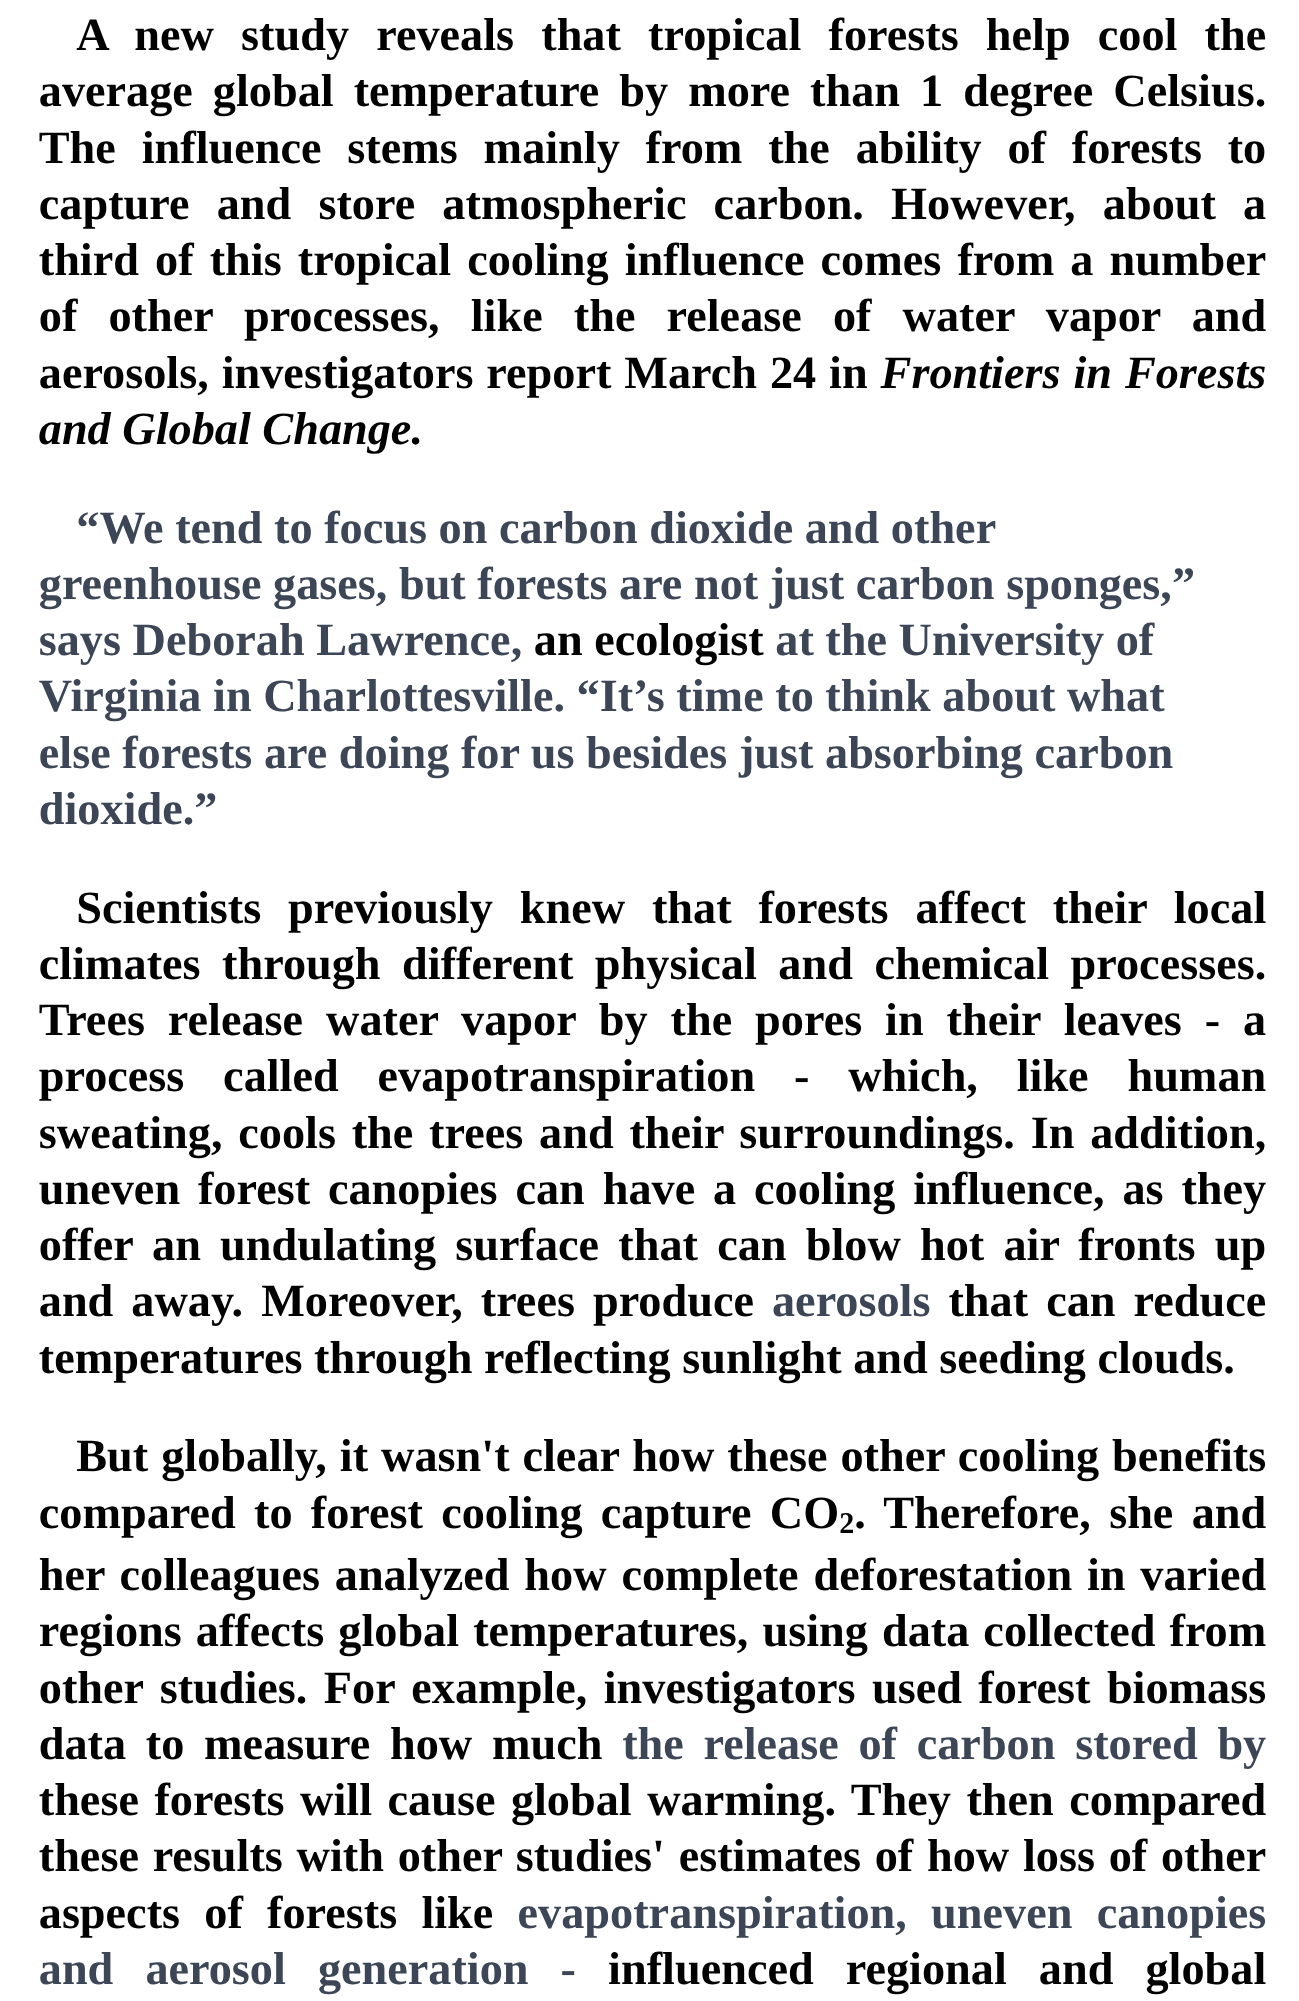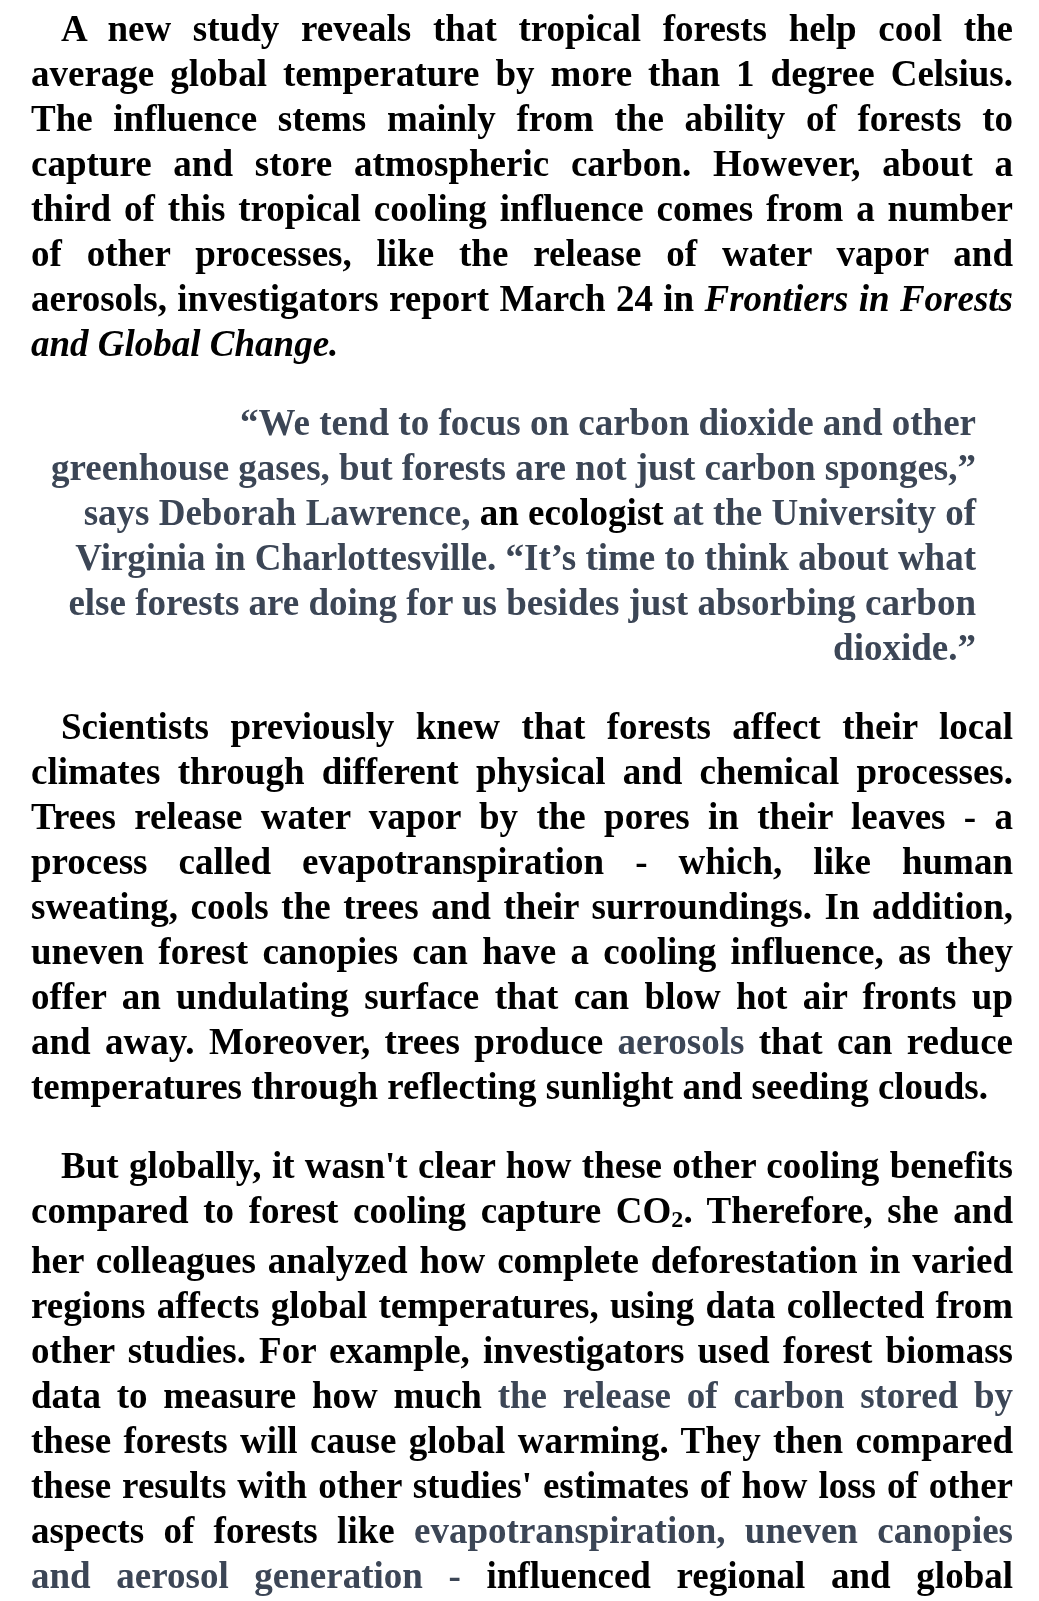--- a/index.html
+++ b/index.html
@@ -30,21 +30,21 @@
     font-size: 37px;
     font-weight: bold;
     line-height: 45px;
     text-indent: 30px;
     color: var(--body-color, #000000);
   }
   .para + .para {
     margin-top: 34px;
   }
   .align-justify { text-align: justify; }
-  .align-left   { text-align: right; }
+  .align-left   { text-align: left; }
   .narrow       { max-width: 945px; }
   .run-normal   { }
   .run-italic   { font-style: italic; }
   .run-muted    { color: var(--muted-color, #3c4656); }
   .run-subscript {
     font-size: 0.65em;
     position: relative;
     top: 0.18em;
   }
 </style>

